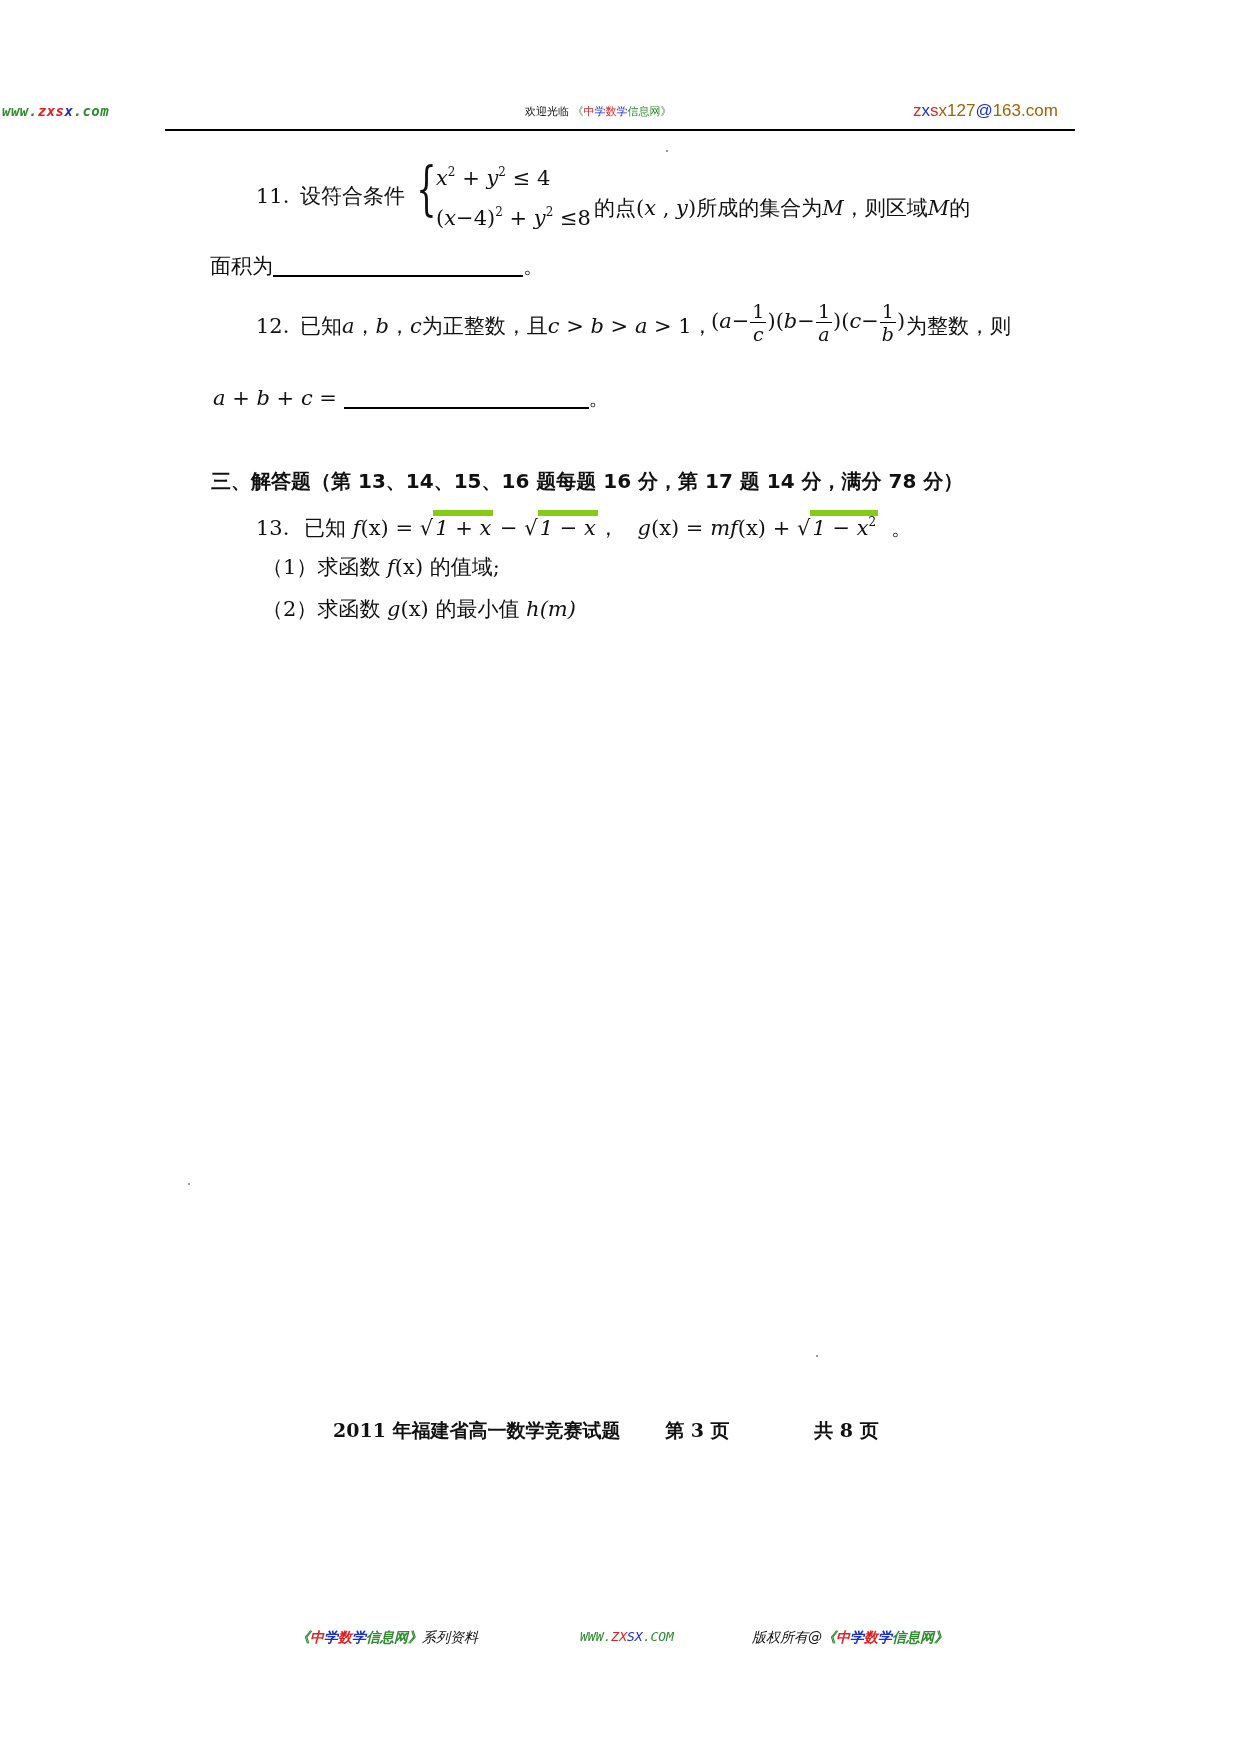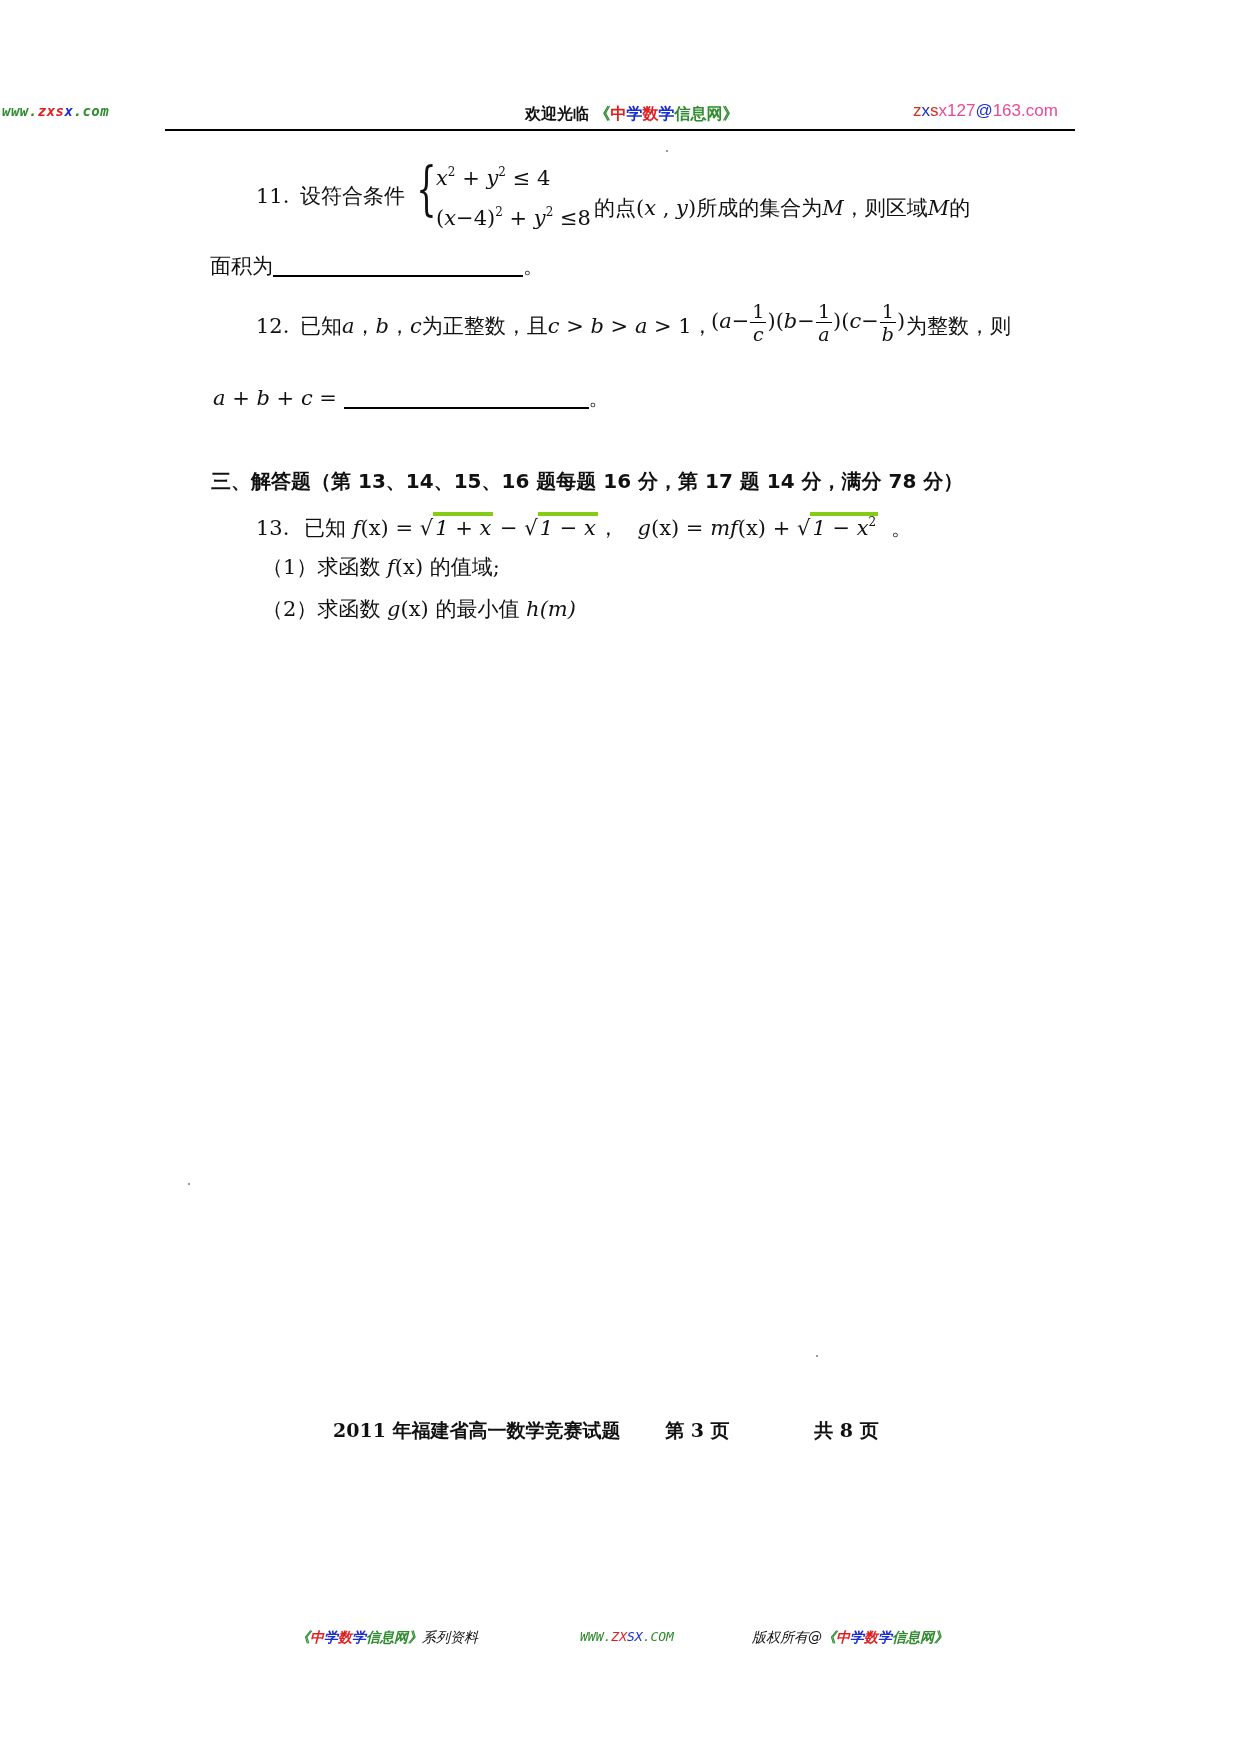--- a/index.html
+++ b/index.html
@@ -5,38 +5,38 @@
   html, body { margin: 0; padding: 0; background: #ffffff; }
   body { width: 1241px; height: 1754px; position: relative; overflow: hidden;
          font-family: "DejaVu Serif", "Liberation Serif", serif; color: #111; }
   .abs { position: absolute; white-space: nowrap; }
 
   
   .site-logo { left: 2px; top: 103px; font-family: "DejaVu Sans Mono", "Liberation Mono", monospace;
                font-weight: bold; font-style: italic; font-size: 14px; letter-spacing: 0.5px; }
   .site-logo .g { color: #2e8b2e; } .site-logo .r { color: #e02020; } .site-logo .b { color: #1a2fd0; }
   .welcome { left: 525px; top: 104px; font-family: "DejaVu Sans", "Liberation Sans", sans-serif;
-             font-size: 16px; font-weight: bold; color: #111; }
+             font-size: 11px; font-weight: normal; color: #111; }
   .brand .p { color: #2e8b2e; } .brand .r { color: #e02020; } .brand .b { color: #1a2fd0; } .brand .g { color: #2e8b2e; }
   .email { left: 913px; top: 101px; font-family: "Liberation Sans", sans-serif; font-size: 17px; }
-  .email .r { color: #d03020; } .email .b { color: #1a2fd0; } .email .g { color: #ec4899; }
+  .email .r { color: #d03020; } .email .b { color: #1a2fd0; } .email .g { color: #a16207; }
   .header-rule { left: 165px; top: 129px; width: 910px; height: 0; border-top: 2px solid #000; }
 
   
   .q { font-size: 21px; line-height: 1; }
   .math { font-style: italic; }
   .up { font-style: normal; }
   sup { font-size: 12px; vertical-align: 9px; font-style: normal; }
   .brace { font-size: 58px; font-weight: 100; transform: scaleX(0.55); display: inline-block; line-height: 1; }
   .blank { display: inline-block; border-bottom: 2px solid #000; vertical-align: bottom; }
   .frac { display: inline-block; vertical-align: middle; text-align: center; font-style: italic; margin: 0 1px; }
   .frac .num { display: block; border-bottom: 1px solid #000; padding: 0 2px; font-style: normal; font-size: 19px; line-height: 22px; }
   .frac .den { display: block; font-size: 19px; line-height: 22px; }
   .sqrt { display: inline-block; }
-  .sqrt .rad { border-top: 4px solid #84cc16; padding: 0 2px; }
+  .sqrt .rad { border-top: 6px solid #84cc16; padding: 0 2px; }
   .section-title { font-family: "DejaVu Sans", "Liberation Sans", sans-serif; font-weight: bold; font-size: 20px; }
 
   
   .page-footer { top: 1418px; left: 333px; font-size: 19px; font-weight: bold; }
   .bottom { top: 1629px; font-family: "DejaVu Sans", "Liberation Sans", sans-serif; font-size: 14px; font-style: italic; }
   .bottom-site { font-family: "DejaVu Sans Mono", "Liberation Mono", monospace; font-size: 13px; }
   .bottom-site .g { color: #2e8b2e; } .bottom-site .r { color: #e02020; } .bottom-site .b { color: #1a2fd0; }
   .dot { width: 2px; height: 2px; background: #999; position: absolute; }
 </style>
 </head>

